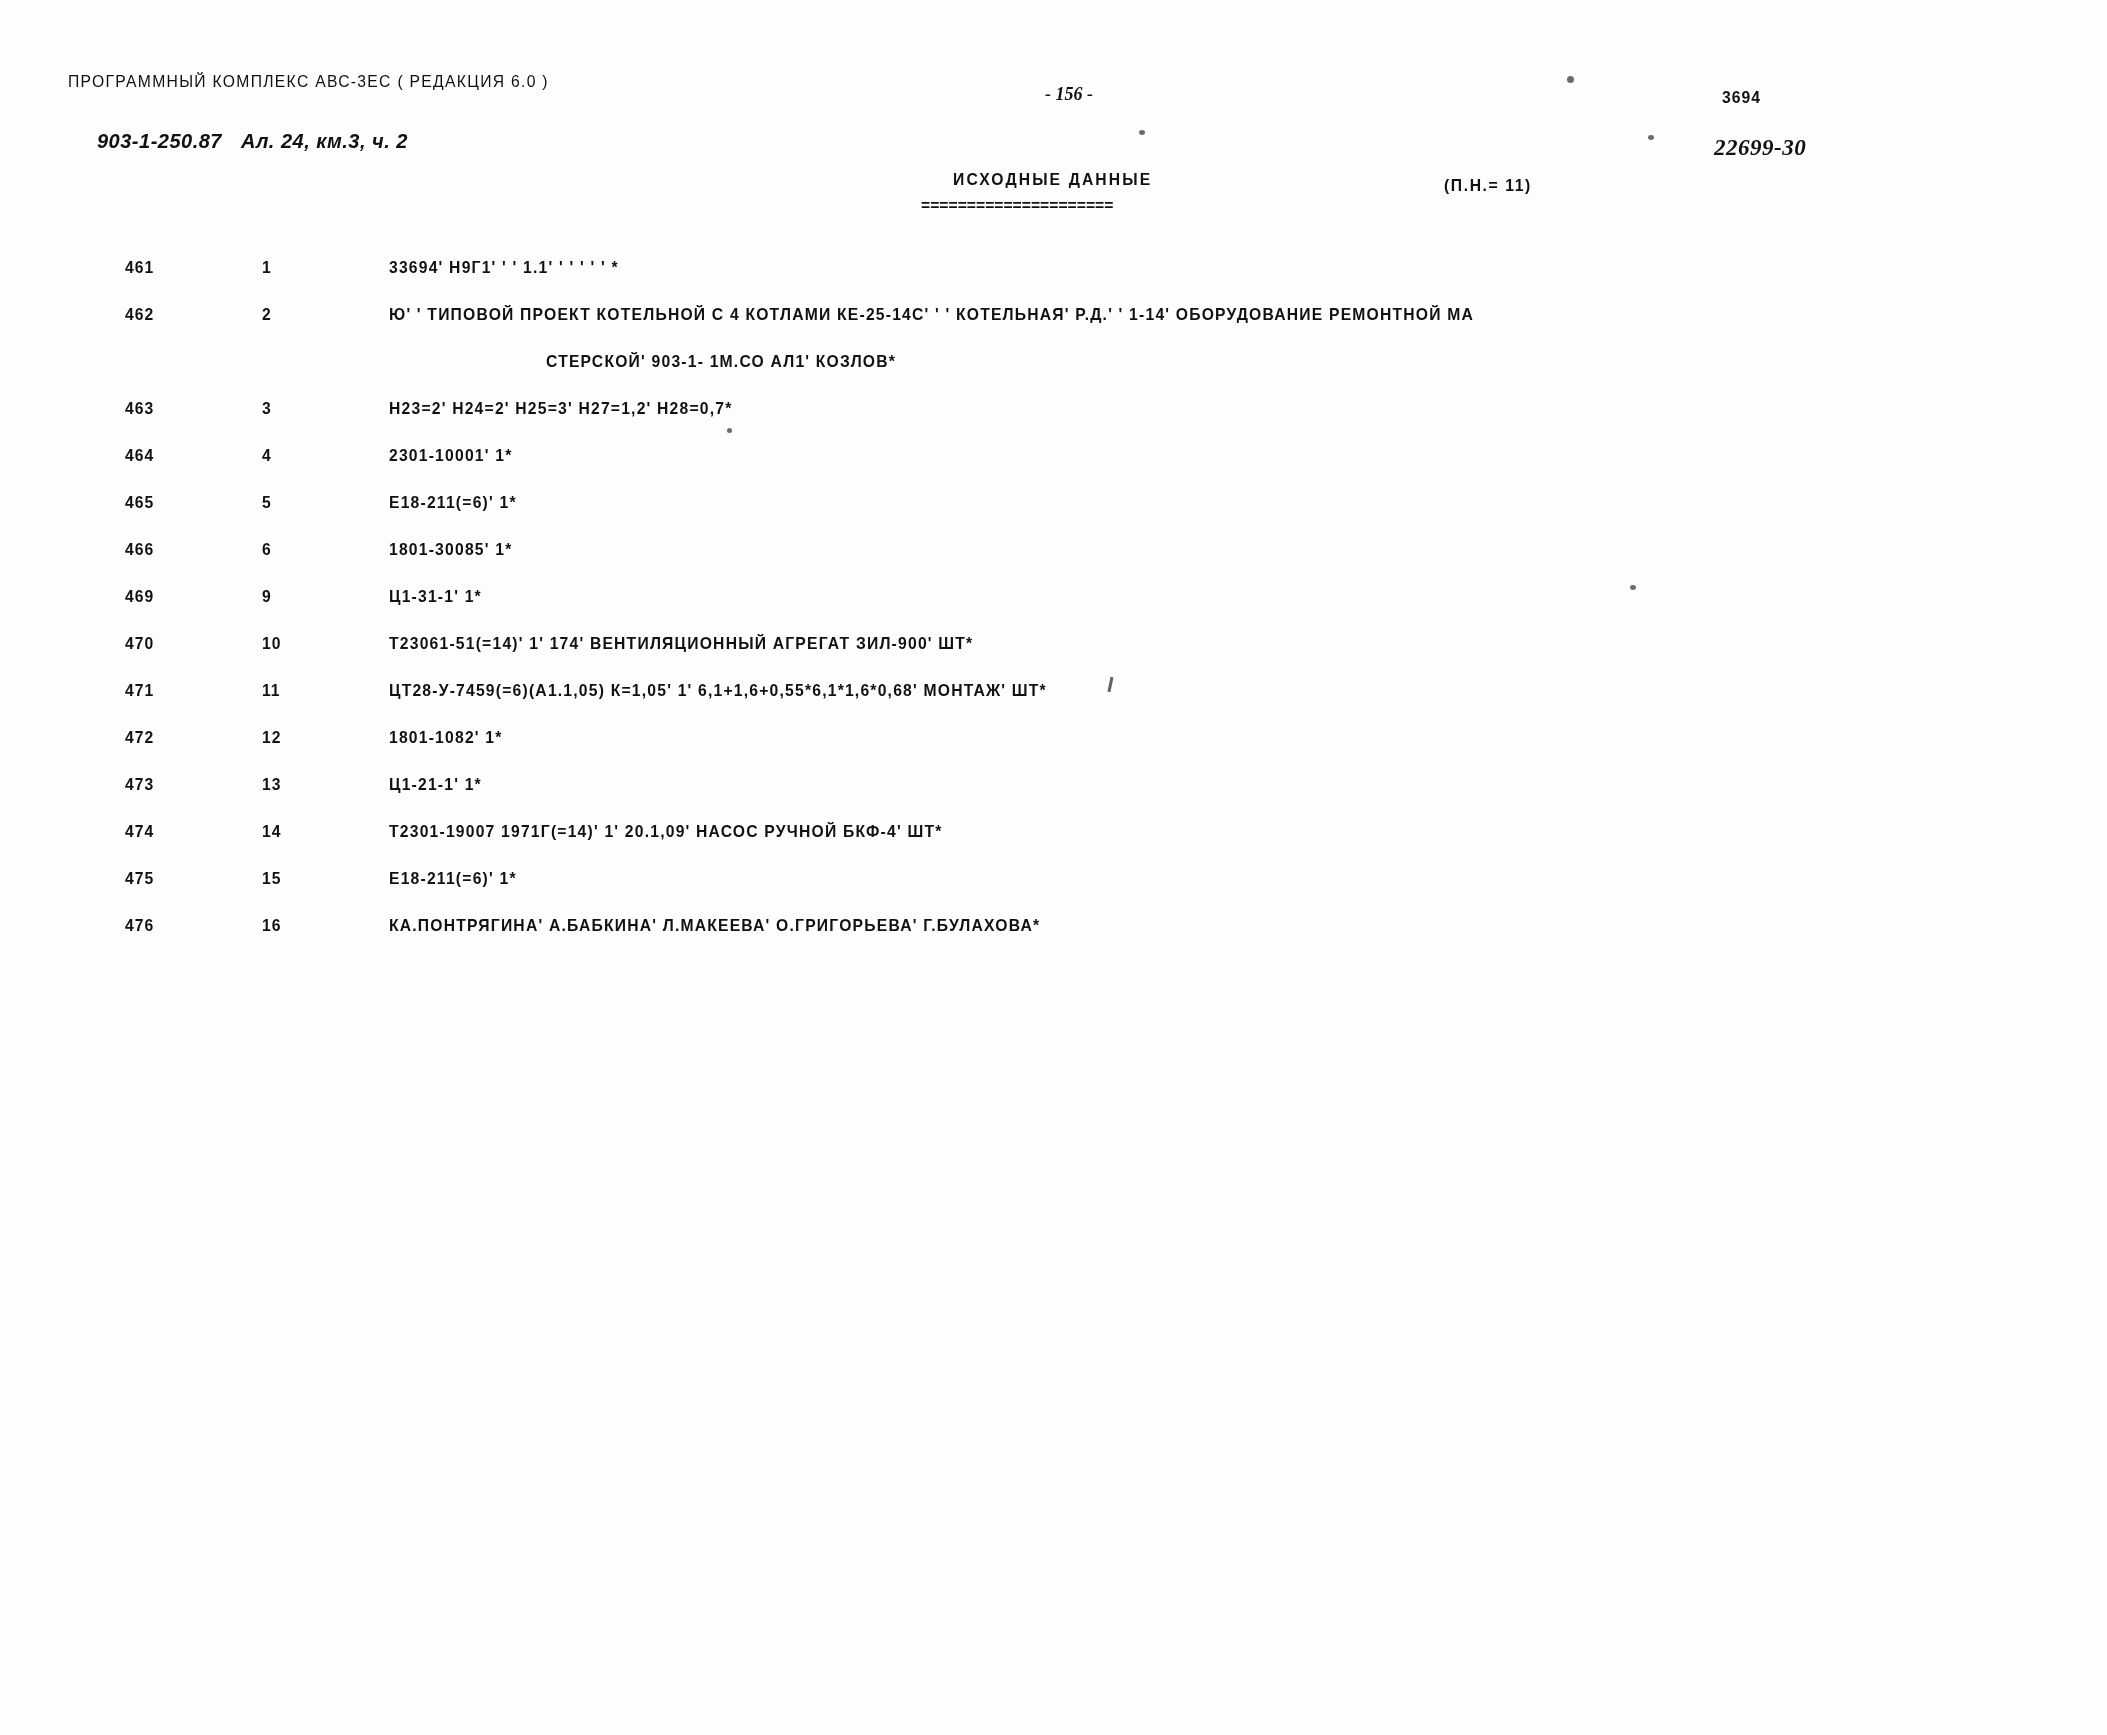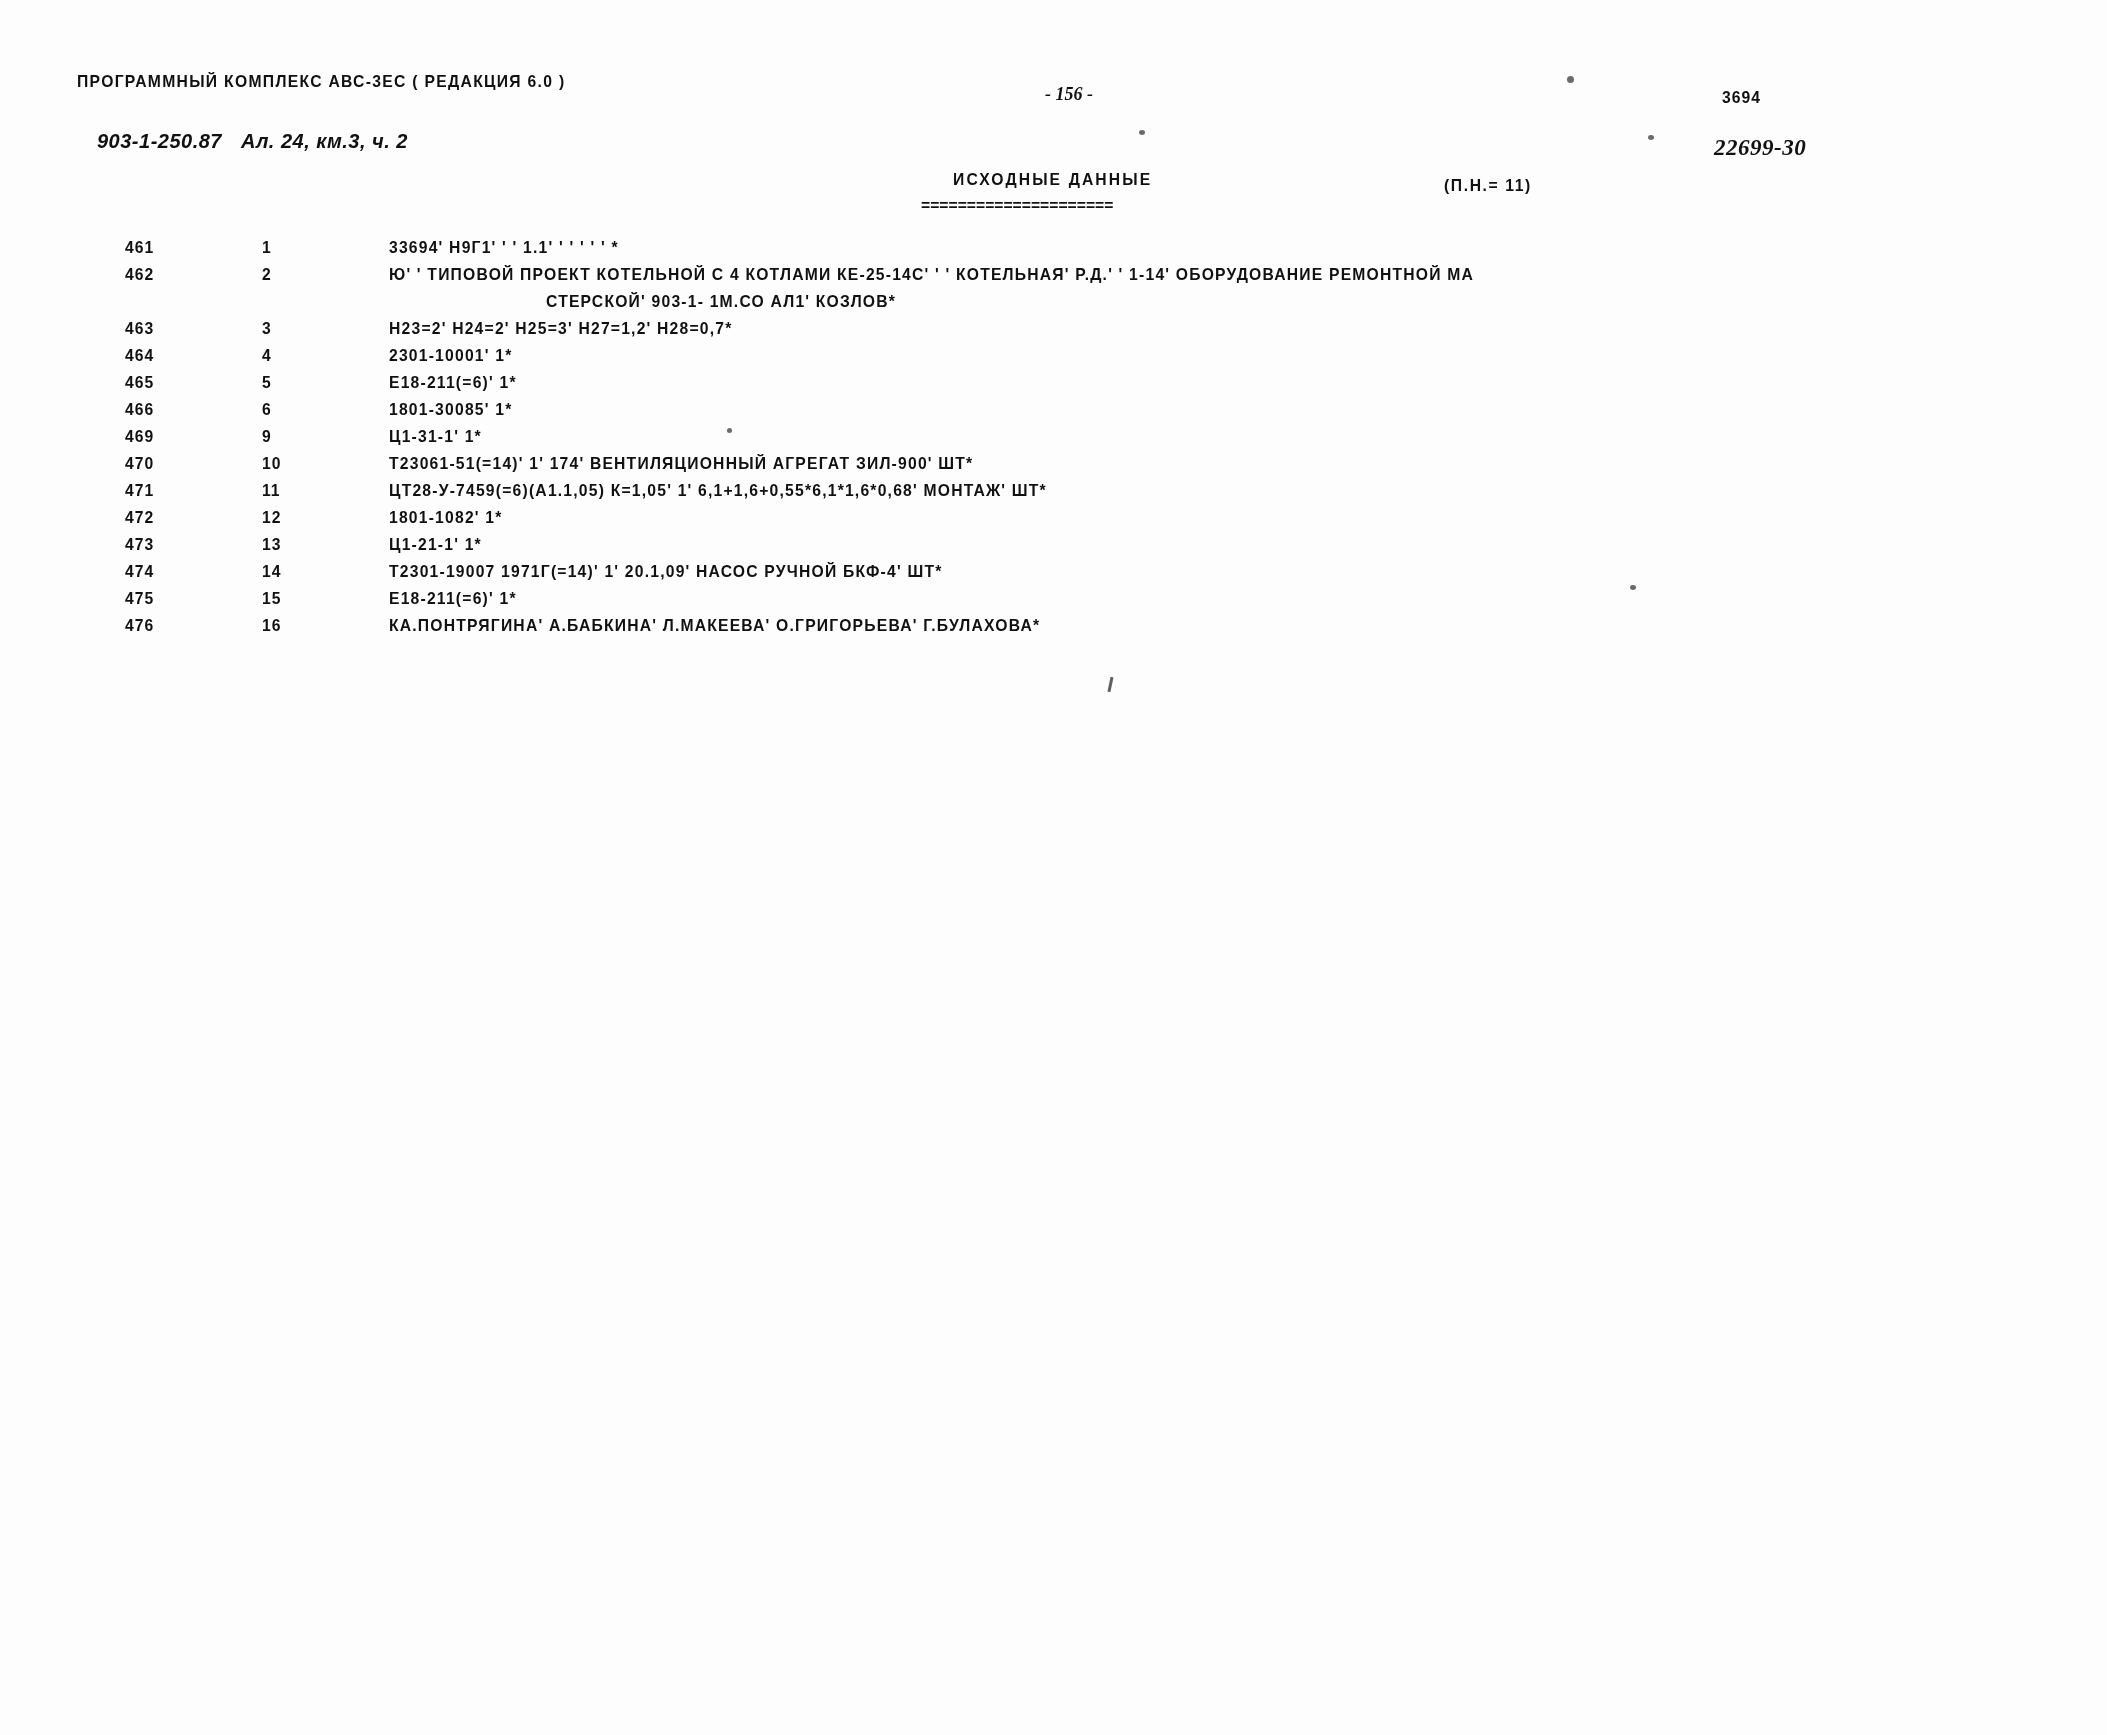--- a/index.html
+++ b/index.html
@@ -21,26 +21,26 @@
     left: 0;
     top: 0;
     width: 2108px;
     height: 1736px;
     background: #fdfdfd;
   }
 
   
   .hdr-left-1 {
     position: absolute;
-    left: 77px;
+    left: 68px;
     top: 73px;
     font-size: 15.7px;
     letter-spacing: 1.3px;
     white-space: nowrap;
-    font-weight: 700;
+    font-weight: 400;
   }
   .hdr-left-2 {
     position: absolute;
     left: 97px;
     top: 130px;
     font-size: 20px;
     font-style: italic;
     font-family: Liberation Sans, sans-serif;
     white-space: nowrap;
     font-weight: 600;
@@ -113,20 +113,21 @@
   .listing {
     position: absolute;
     left: 0;
     top: 239px;
     width: 2108px;
   }
   .row {
     position: relative;
     height: 27px;
     white-space: nowrap;
+    margin-top: 20px;
   }
   .col-num {
     position: absolute;
     left: 125px;
     width: 73px;
     text-align: left;
     font-size: 15.7px;
     font-weight: 600;
     letter-spacing: 1px;
   }

